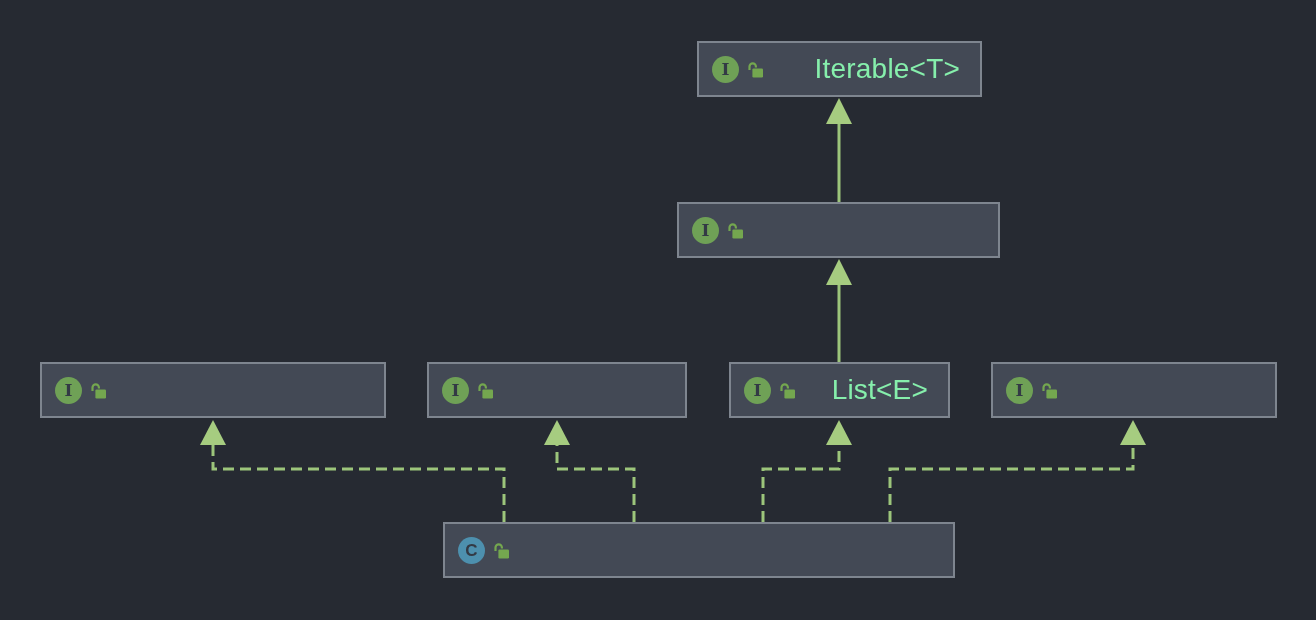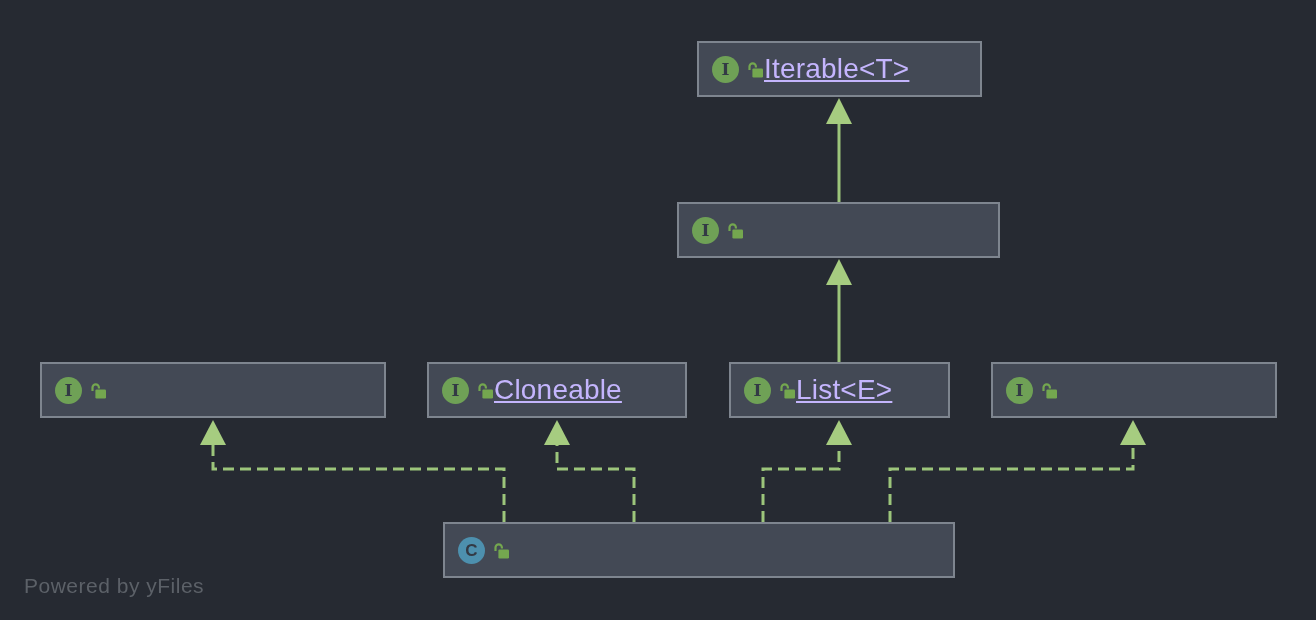--- a/index.html
+++ b/index.html
@@ -30,26 +30,25 @@
     display: flex; align-items: center; justify-content: center;
     color: #333a45;
     font-size: 17px;
     line-height: 1;
   }
   .badge.iface { background: #6fa156; font-family: "DejaVu Serif", serif; font-weight: 600; }
   .badge.clazz { background: #4d90ae; font-family: "Liberation Sans", sans-serif; font-weight: 700; }
   .node .lock { margin-left: 8px; flex: 0 0 17px; height: 17px; display: flex; }
   .node .label {
     flex: 1;
-    text-align: left;
-    color: #c4b5fd;
+    text-align: right;
+    color: #86efac;
     font-size: 28px;
     white-space: nowrap;
     letter-spacing: 0.2px;
-    text-decoration: underline;
   }
   #watermark {
     position: absolute;
     left: 24px; top: 574px;
     z-index: 3;
     color: #5c6168;
     font-size: 21px;
     letter-spacing: 0.5px;
   }
 </style>
@@ -131,21 +130,20 @@
   <div class="node" style="left:427px; top:362px; width:260px; height:56px;">
     <span class="badge iface">
         <span>I</span>
       </span>
     <span class="lock">
       <svg width="17" height="17" viewBox="0 0 17 17">
         <path d="M2.5,9 L2.5,5.5 A3.2,3.2 0 0 1 8.9,5.5 L8.9,6.6" fill="none" stroke="#74a74f" stroke-width="2.2"></path>
         <rect x="5.4" y="7.4" width="10.6" height="9.1" rx="1.2" fill="#74a74f"></rect>
       </svg>
     </span>
-    <span class="label">Cloneable</span>
   </div>
 
   <div class="node" style="left:729px; top:362px; width:221px; height:56px;">
     <span class="badge iface">
         <span>I</span>
       </span>
     <span class="lock">
       <svg width="17" height="17" viewBox="0 0 17 17">
         <path d="M2.5,9 L2.5,5.5 A3.2,3.2 0 0 1 8.9,5.5 L8.9,6.6" fill="none" stroke="#74a74f" stroke-width="2.2"></path>
         <rect x="5.4" y="7.4" width="10.6" height="9.1" rx="1.2" fill="#74a74f"></rect>
@@ -171,15 +169,14 @@
         <span>C</span>
       </span>
     <span class="lock">
       <svg width="17" height="17" viewBox="0 0 17 17">
         <path d="M2.5,9 L2.5,5.5 A3.2,3.2 0 0 1 8.9,5.5 L8.9,6.6" fill="none" stroke="#74a74f" stroke-width="2.2"></path>
         <rect x="5.4" y="7.4" width="10.6" height="9.1" rx="1.2" fill="#74a74f"></rect>
       </svg>
     </span>
   </div>
 
-  <div id="watermark">Powered by yFiles</div>
 
 </div>
 
 </body></html>

